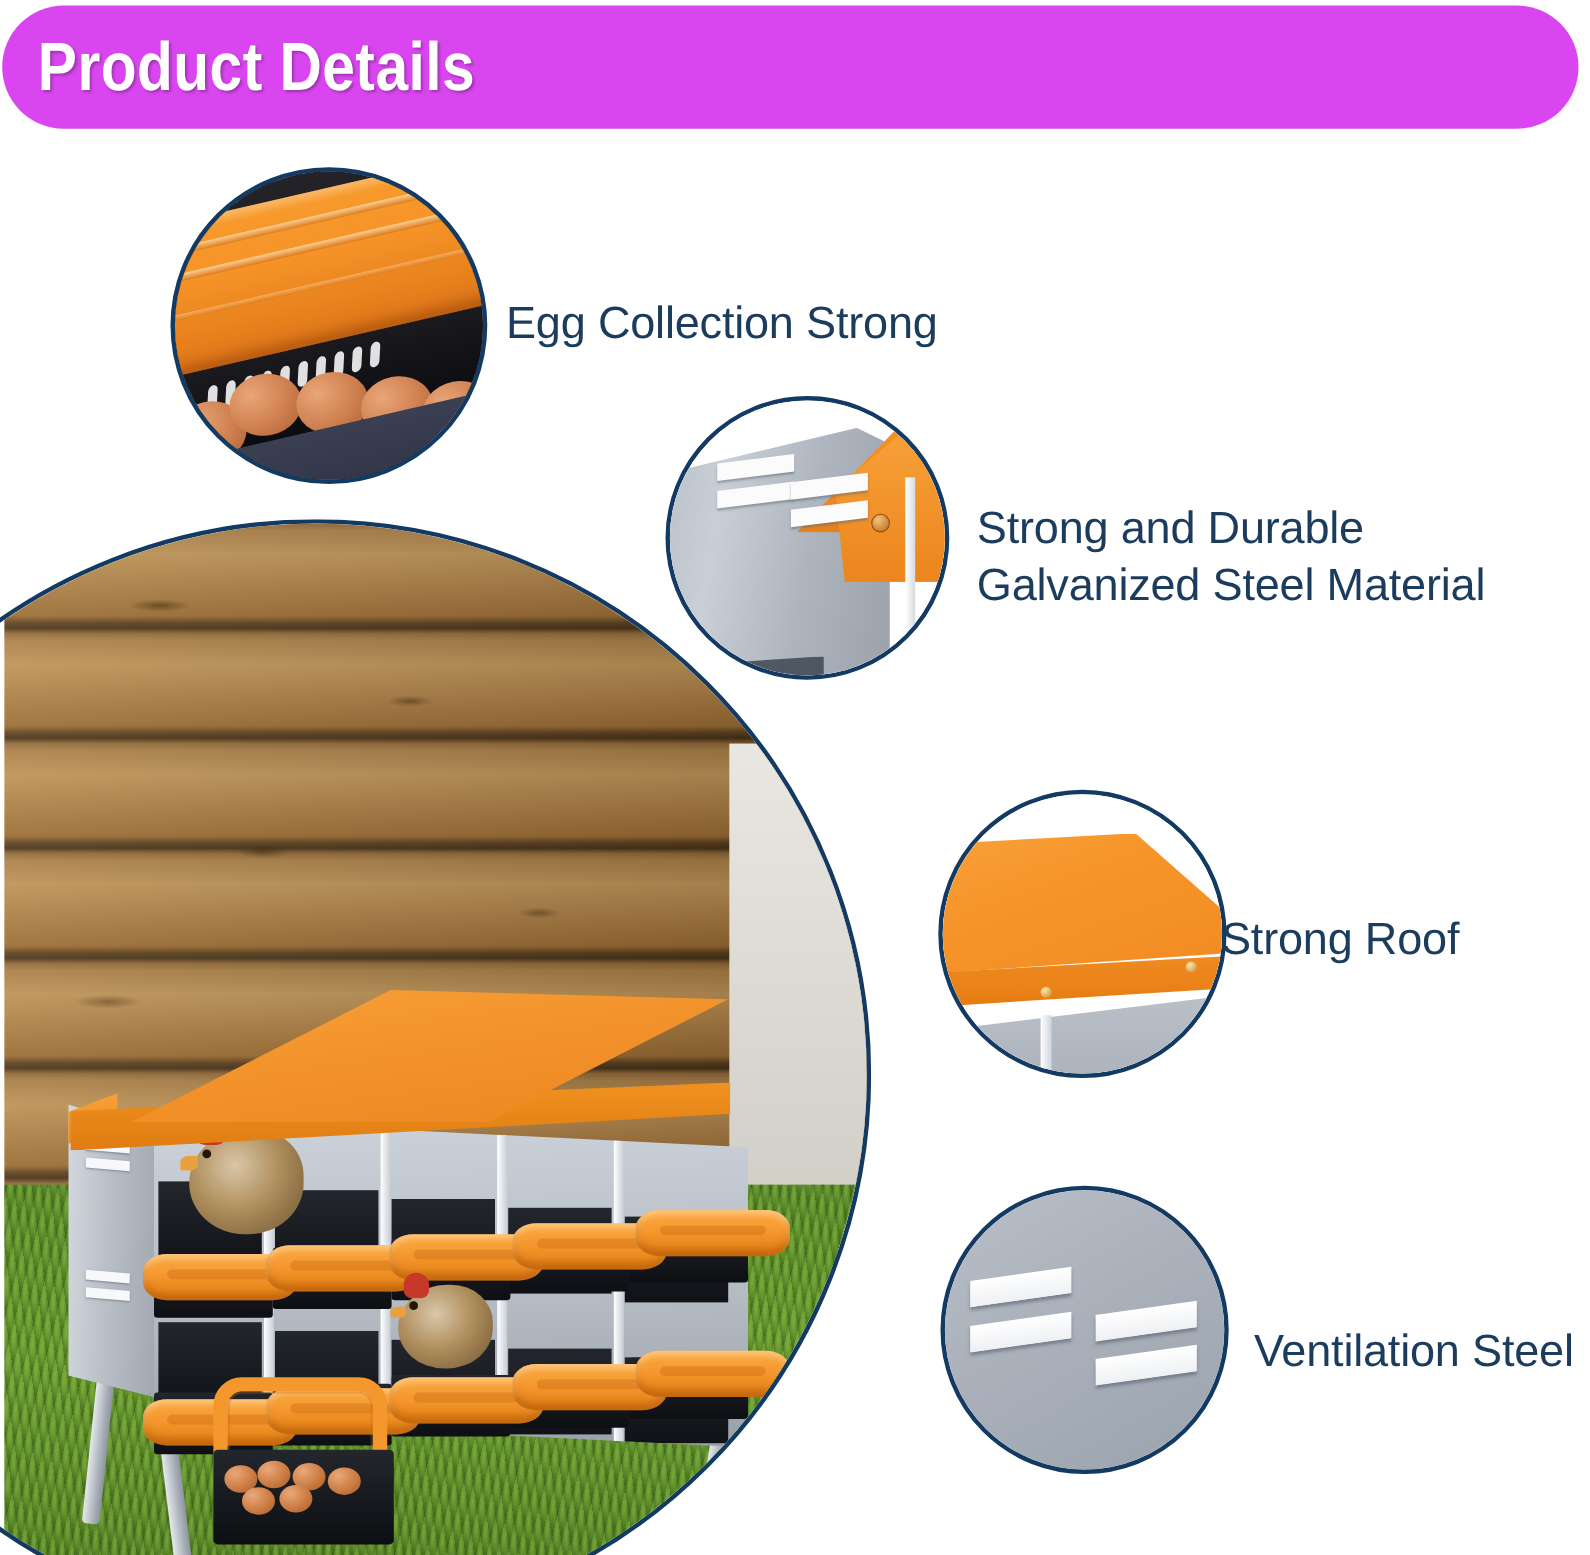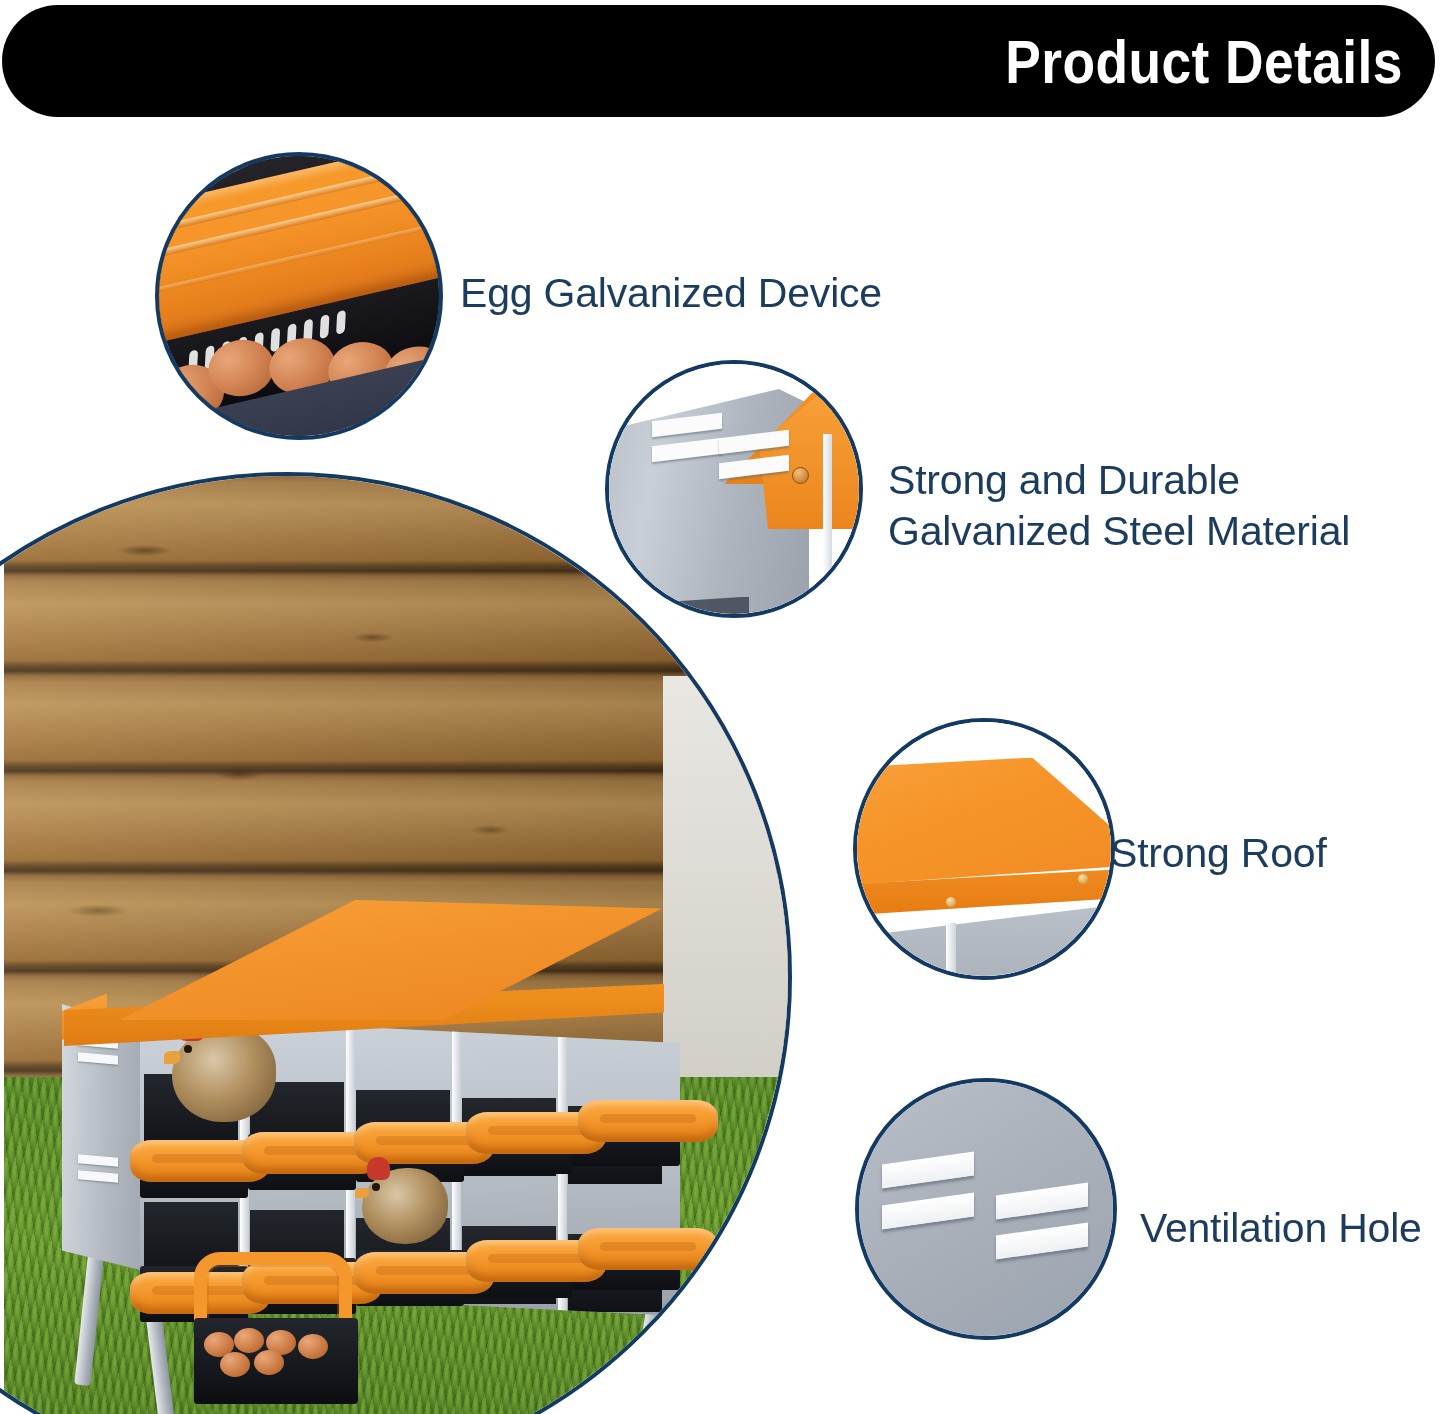--- a/index.html
+++ b/index.html
@@ -16,25 +16,25 @@
     -webkit-font-smoothing: antialiased;
   }
 
   
   #header-banner {
     position: absolute;
     left: 2px;
     top: 5px;
     width: 1433px;
     height: 112px;
-    background: #000000;
+    background: #d946ef;
     border-radius: 58px;
     display: flex;
     align-items: center;
-    justify-content: flex-end;
+    justify-content: flex-start;
     box-sizing: border-box;
   }
   #header-title {
     color: #ffffff;
     font-family: "Liberation Sans Narrow", "Liberation Sans", sans-serif;
     font-size: 62px;
     font-weight: bold;
     letter-spacing: 0.5px;
     transform: scaleX(0.86);
     text-shadow: 2px 2px 3px rgba(0,0,0,0.28);
@@ -417,21 +417,21 @@
         <b></b>
     </div>
     <div class="c1-lid">
       <span class="c1-lid-rib r1"></span>
       <span class="c1-lid-rib r2"></span>
       <span class="c1-lid-rib r3"></span>
     </div>
     <div class="c1-floor"></div>
   </div>
 </div>
-<div class="callout-label" id="label-egg">Egg Galvanized Device</div>
+<div class="callout-label" id="label-egg">Egg Collection Strong</div>
 
 <div class="callout-circle" id="circle-steel">
   <div class="c2-scene">
     <div class="c2-panel"></div>
     <div class="c2-roof"></div>
     <div class="c2-roof2"></div>
     <div class="c2-edge"></div>
     <div class="c2-screw"></div>
     <span class="c2-vent v1"></span>
     <span class="c2-vent v2"></span>
@@ -457,21 +457,21 @@
 
 <div class="callout-circle" id="circle-vent">
   <div class="c4-scene">
     <div class="c4-corner"></div>
     <span class="c4-vent v1"></span>
     <span class="c4-vent v2"></span>
     <span class="c4-vent v3"></span>
     <span class="c4-vent v4"></span>
   </div>
 </div>
-<div class="callout-label" id="label-vent">Ventilation Hole</div>
+<div class="callout-label" id="label-vent">Ventilation Steel</div>
 
 <div id="main-photo">
   <div id="main-photo-inner">
 
     <div class="wood-wall">
       <div class="wood-grain"></div>
     </div>
     <div class="wall-white"></div>
     <div class="grass"></div>
 

